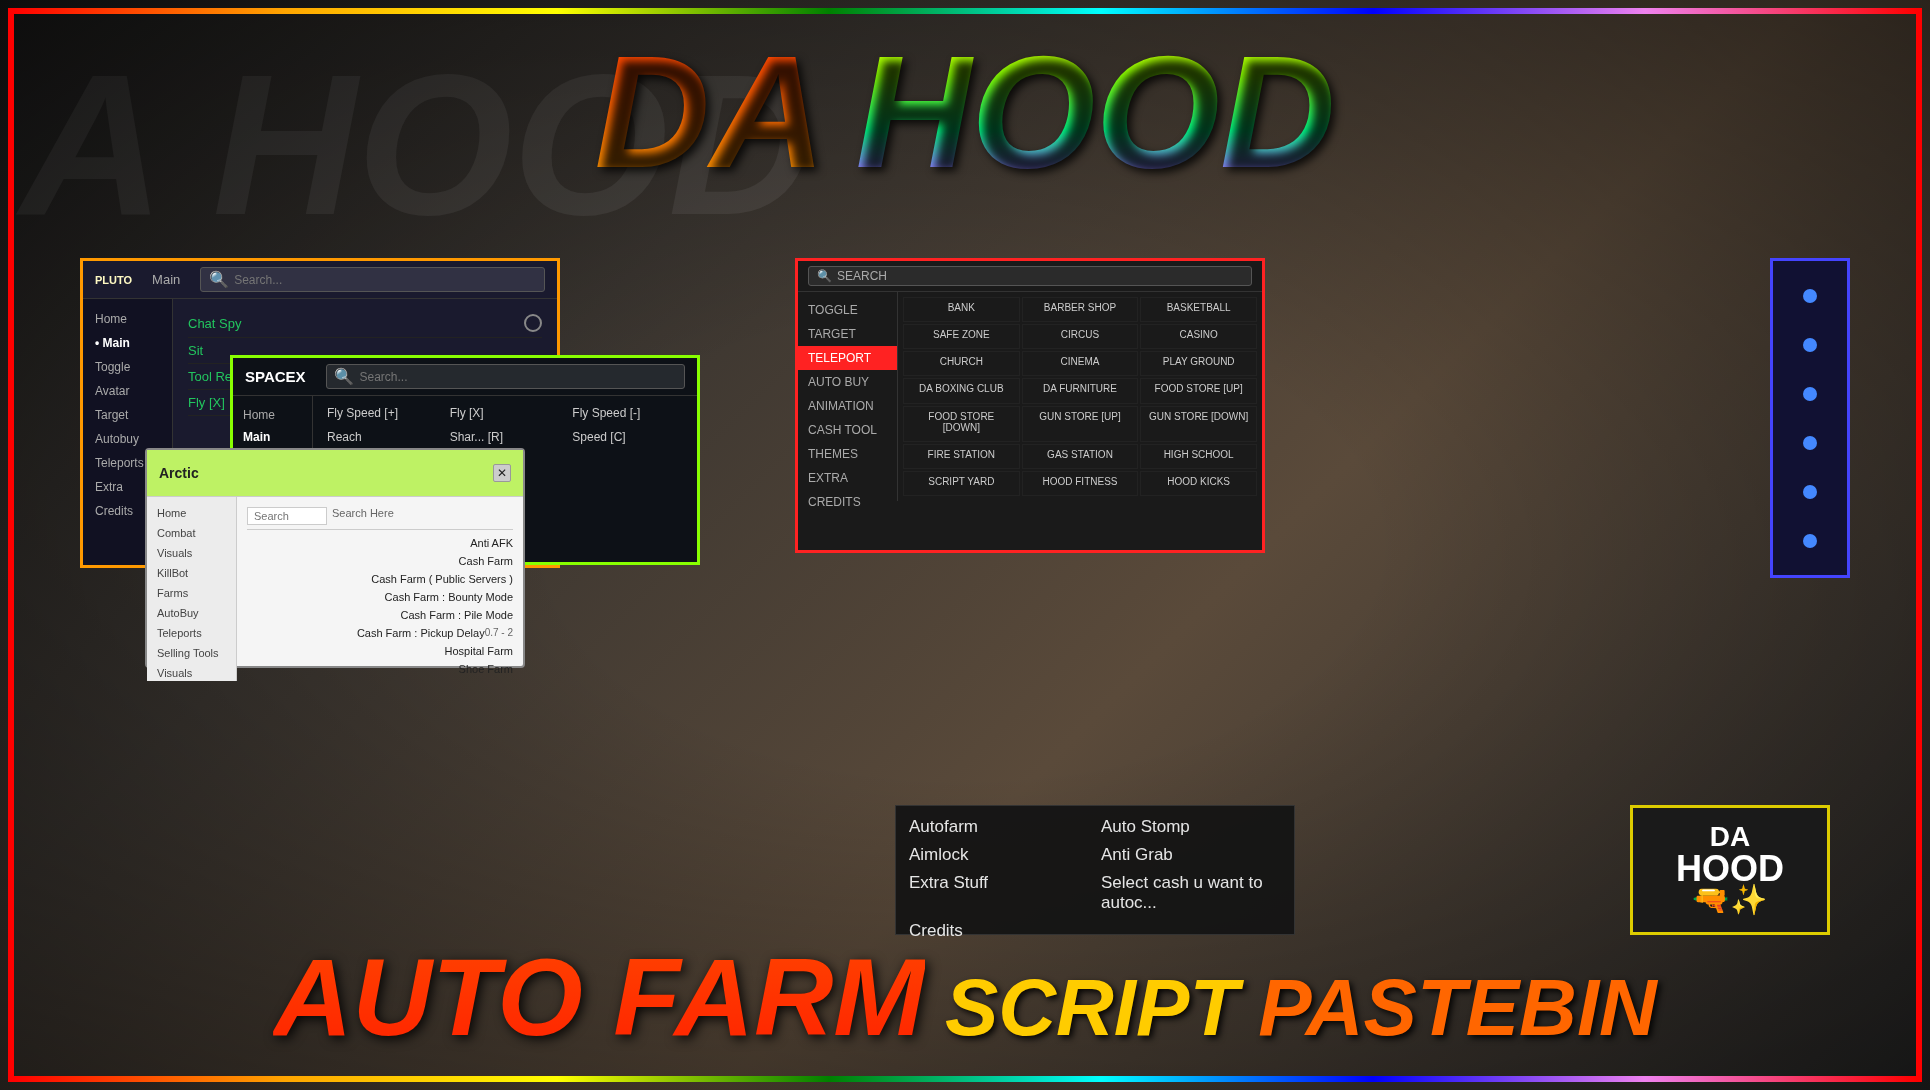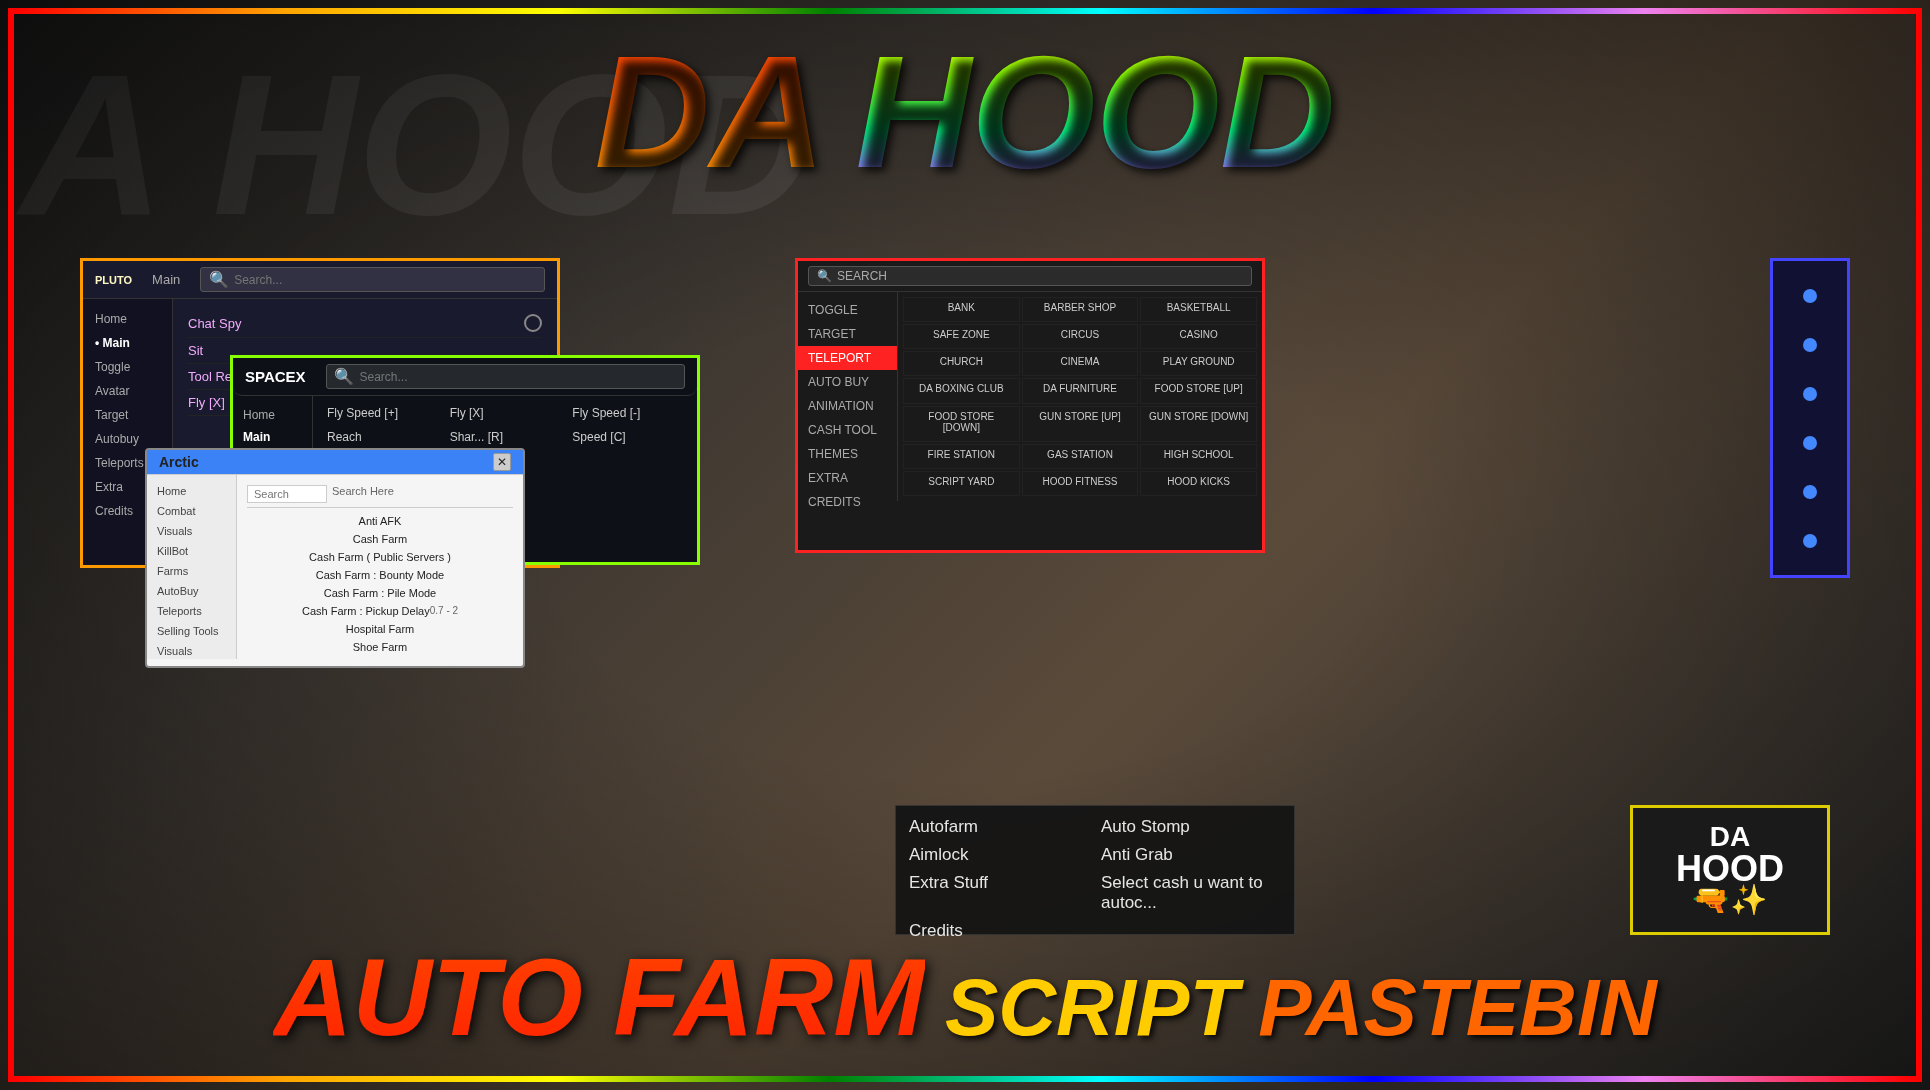--- a/index.html
+++ b/index.html
@@ -190,21 +190,21 @@
       flex: 1;
       padding: 10px 15px;
     }
 
     .panel-pluto .content-item {
       display: flex;
       justify-content: space-between;
       align-items: center;
       padding: 5px 0;
       font-size: 13px;
-      color: #f0abfc;
+      color: #22c55e;
       border-bottom: 1px solid #222;
     }
 
     .toggle-circle {
       width: 18px;
       height: 18px;
       border-radius: 50%;
       border: 2px solid #888;
       background: transparent;
     }
@@ -222,21 +222,20 @@
       color: white;
     }
 
     .panel-spacex .panel-header {
       display: flex;
       align-items: center;
       padding: 6px 12px;
       background: #0d1117;
       border-bottom: 1px solid #333;
       gap: 20px;
-      border-radius: 9px;
     }
 
     .panel-spacex .panel-logo {
       font-weight: 900;
       font-size: 15px;
       color: white;
     }
 
     .panel-spacex .panel-body {
       display: flex;
@@ -289,22 +288,22 @@
       border: 2px solid #888;
       z-index: 30;
       color: #222;
       border-radius: 4px;
     }
 
     .panel-arctic .panel-header {
       display: flex;
       align-items: center;
       justify-content: space-between;
-      padding: 3px 12px;
-      background: #3b82f6;
+      padding: 14px 12px;
+      background: #bef264;
       border-bottom: 1px solid #ccc;
     }
 
     .panel-arctic .panel-logo {
       font-weight: bold;
       font-size: 14px;
     }
 
     .panel-arctic .close-btn {
       width: 18px;
@@ -345,21 +344,21 @@
 
     .panel-arctic .menu-list {
       list-style: none;
     }
 
     .panel-arctic .menu-item {
       padding: 3px 0;
       font-size: 11px;
       color: #222;
       display: flex;
-      justify-content: center;
+      justify-content: flex-end;
     }
 
     .panel-arctic .menu-item .value {
       color: #666;
       font-size: 10px;
     }
 
     
     .panel-arctic .search-section {
       display: flex;

